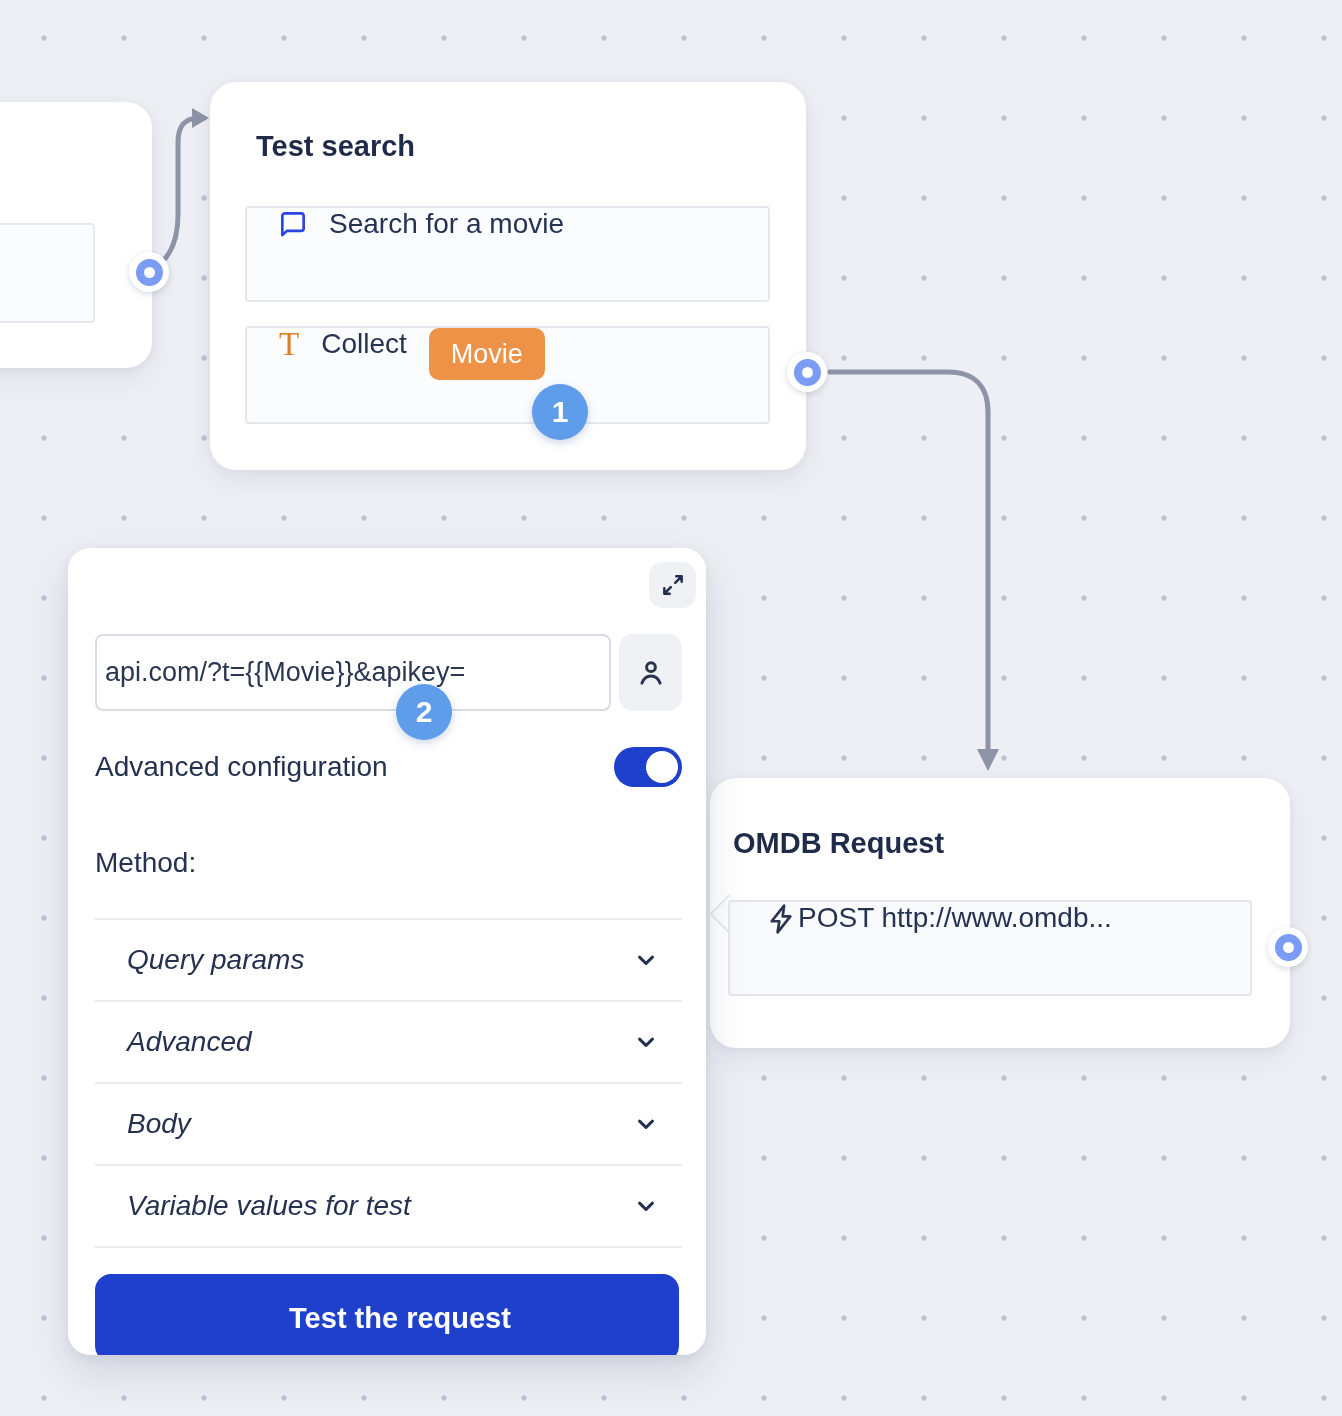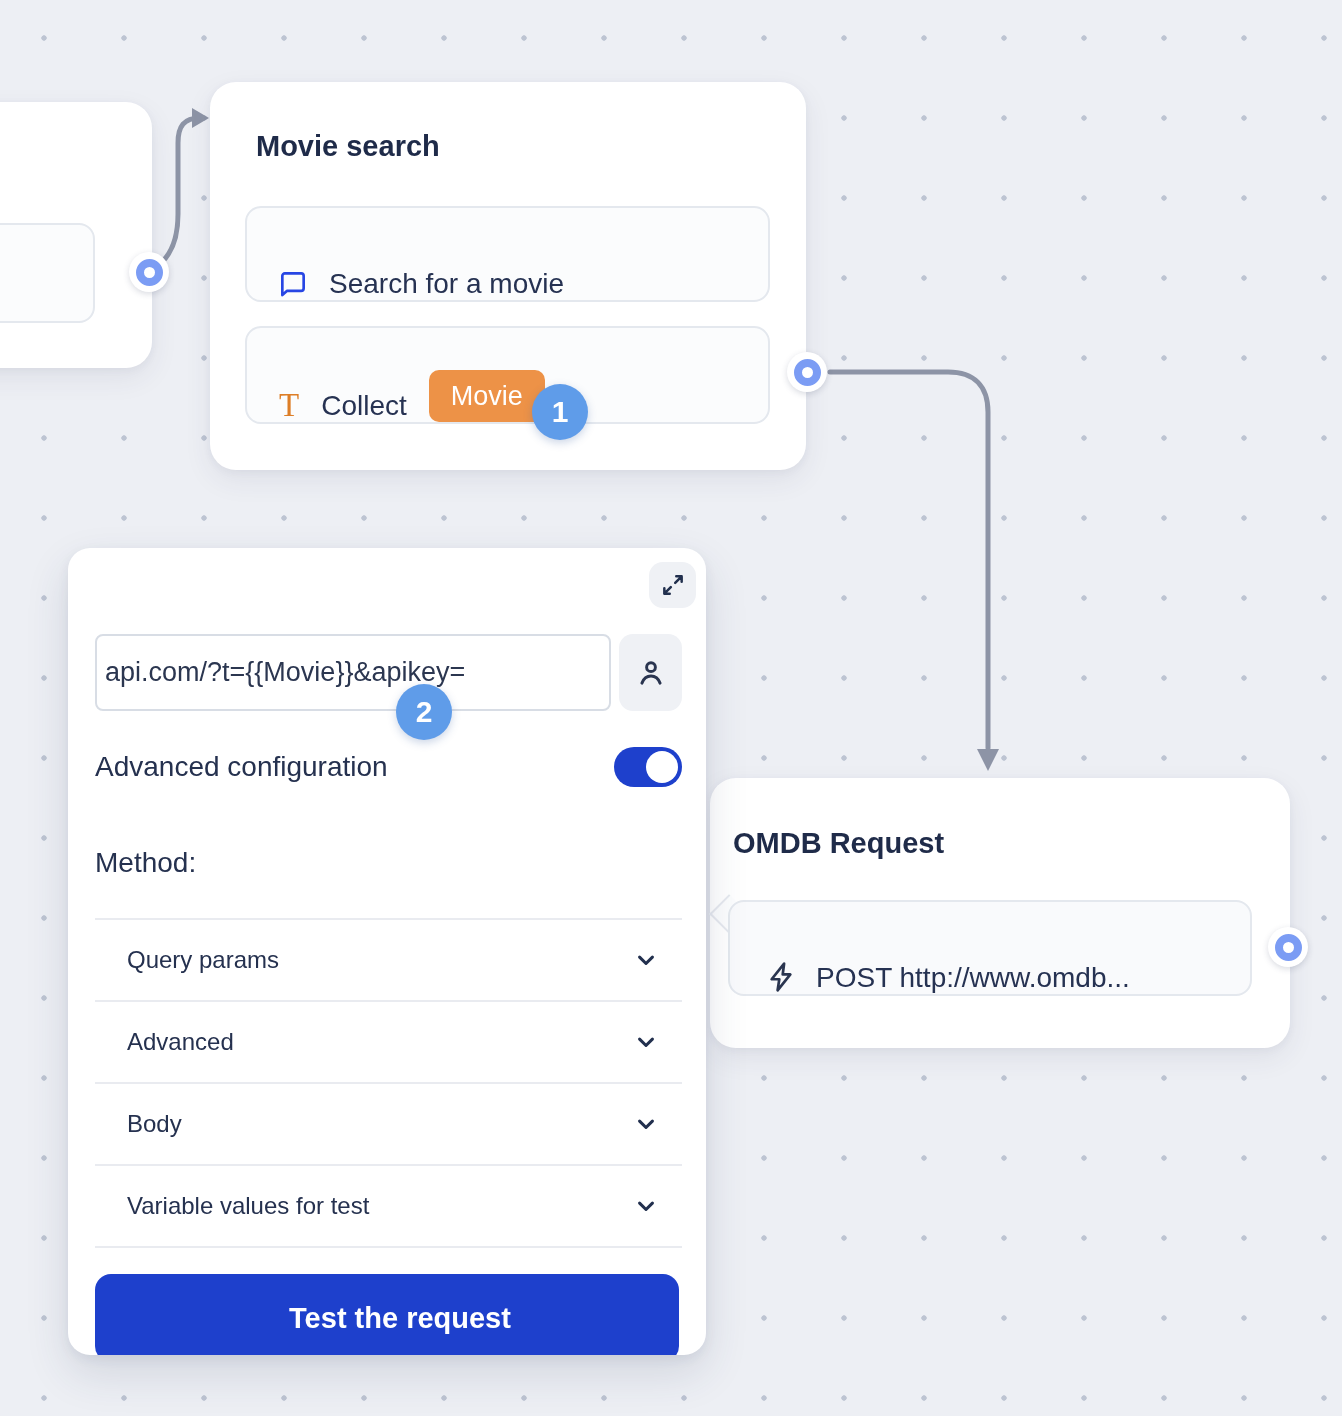--- a/index.html
+++ b/index.html
@@ -10,22 +10,22 @@
     background-image:radial-gradient(circle, #bdc4d2 2.4px, rgba(189,196,210,0) 3px);
     background-size:80px 80px;
     background-position:4px -2px;
   }
   .card{
     position:absolute;background:#ffffff;border-radius:26px;
     box-shadow:0 10px 28px rgba(45,55,90,.08), 0 2px 8px rgba(45,55,90,.05);
   }
   .node-title{font-size:29px;font-weight:600;color:#1f2b49;}
   .node-row{
-    position:absolute;display:flex;align-items:flex-end;
-    background:#fbfcfd;border:2px solid #e4e8ee;border-radius:16px;
+    position:absolute;display:flex;align-items:flex-start;
+    background:#fbfcfd;border:2px solid #e4e8ee;border-radius:4px;
     box-sizing:border-box;
   }
   .row-label{font-size:28px;color:#263252;white-space:nowrap;}
   .icon{display:inline-flex;align-items:center;justify-content:center;}
   .tag{
     display:inline-flex;align-items:center;justify-content:center;
     height:52px;padding:0 22px;margin-left:10px;border-radius:10px;
     background:#ed9247;color:#ffffff;font-size:27px;
   }
   .step-badge{
@@ -67,21 +67,21 @@
     position:absolute;right:24px;top:279px;width:190px;height:74px;border-radius:12px;
     background:#eff1f5;display:flex;align-items:center;justify-content:center;gap:14px;
   }
   .select-value{font-size:28px;font-weight:700;color:#22304e;}
   .divider{position:absolute;left:27px;right:24px;height:2px;background:#e9ebf0;}
   .section-row{
     position:absolute;left:27px;right:24px;height:80px;
     display:flex;align-items:center;justify-content:space-between;
     padding:0 22px 0 32px;box-sizing:border-box;cursor:pointer;
   }
-  .section-label{font-size:24px;color:#25314f;}
+  .section-label{font-size:28px;color:#25314f;font-style:italic;}
   .primary-btn{
     position:absolute;left:27px;right:27px;top:726px;height:88px;border-radius:16px;
     background:#1e40cc;color:#ffffff;font-size:29px;font-weight:700;border:none;
     display:flex;align-items:center;justify-content:center;padding-left:32px;
   }
   .notch{
     position:absolute;left:5px;top:50%;width:26px;height:26px;margin-top:-13px;
     background:#fcfdfe;border-left:2px solid #e6e9ef;border-bottom:2px solid #e6e9ef;
     transform:rotate(45deg);z-index:2;
   }
@@ -100,21 +100,21 @@
   </svg>
 
   <div class="card" style="left:-160px;top:102px;width:312px;height:266px;z-index:2;">
     <div class="node-row" style="left:20px;top:121px;width:235px;height:100px;"></div>
   </div>
   <div class="port" style="left:129px;top:252px;">
     <div class="port-ring"></div>
   </div>
 
   <div class="card" style="left:210px;top:82px;width:596px;height:388px;z-index:2;">
-    <div class="node-title" style="position:absolute;left:46px;top:48px;">Movie search</div>
+    <div class="node-title" style="position:absolute;left:46px;top:48px;">Test search</div>
 
     <div class="node-row" style="left:35px;top:124px;width:525px;height:96px;padding-left:30px;gap:20px;">
       <span class="icon">
         <svg width="32" height="32" viewBox="0 0 24 24" fill="none" stroke="#2746e4" stroke-width="2" stroke-linejoin="round">
           <path d="M20 15.2a1.9 1.9 0 0 1-1.9 1.9H7.6L4 20.3V5.9A1.9 1.9 0 0 1 5.9 4h12.2A1.9 1.9 0 0 1 20 5.9z"></path>
         </svg>
       </span>
       <span class="row-label">Search for a movie</span>
     </div>
 
@@ -125,21 +125,21 @@
     </div>
   </div>
   <div class="step-badge" style="left:532px;top:384px;">1</div>
   <div class="port" style="left:787px;top:352px;">
     <div class="port-ring"></div>
   </div>
 
   <div class="card" style="left:710px;top:778px;width:580px;height:270px;z-index:2;">
     <div class="node-title" style="position:absolute;left:23px;top:49px;font-weight:700;">OMDB Request</div>
     <div class="notch"></div>
-    <div class="node-row" style="left:18px;top:122px;width:524px;height:96px;padding-left:34px;gap:18px;background:#f9fafc;z-index:3;">
+    <div class="node-row" style="left:18px;top:122px;width:524px;height:96px;padding-left:34px;background:#f9fafc;z-index:3;">
       <span class="icon">
         <svg width="34" height="34" viewBox="0 0 24 24" fill="none" stroke="#2a3550" stroke-width="1.9" stroke-linejoin="round">
           <path d="M14.2 2.6 L5.4 13.6 H10.8 L9.6 21.4 L18.6 10.2 H13.2 Z"></path>
         </svg>
       </span>
       <span class="row-label">POST http://www.omdb...</span>
     </div>
   </div>
   <div class="port" style="left:1268px;top:927px;">
     <div class="port-ring"></div>

